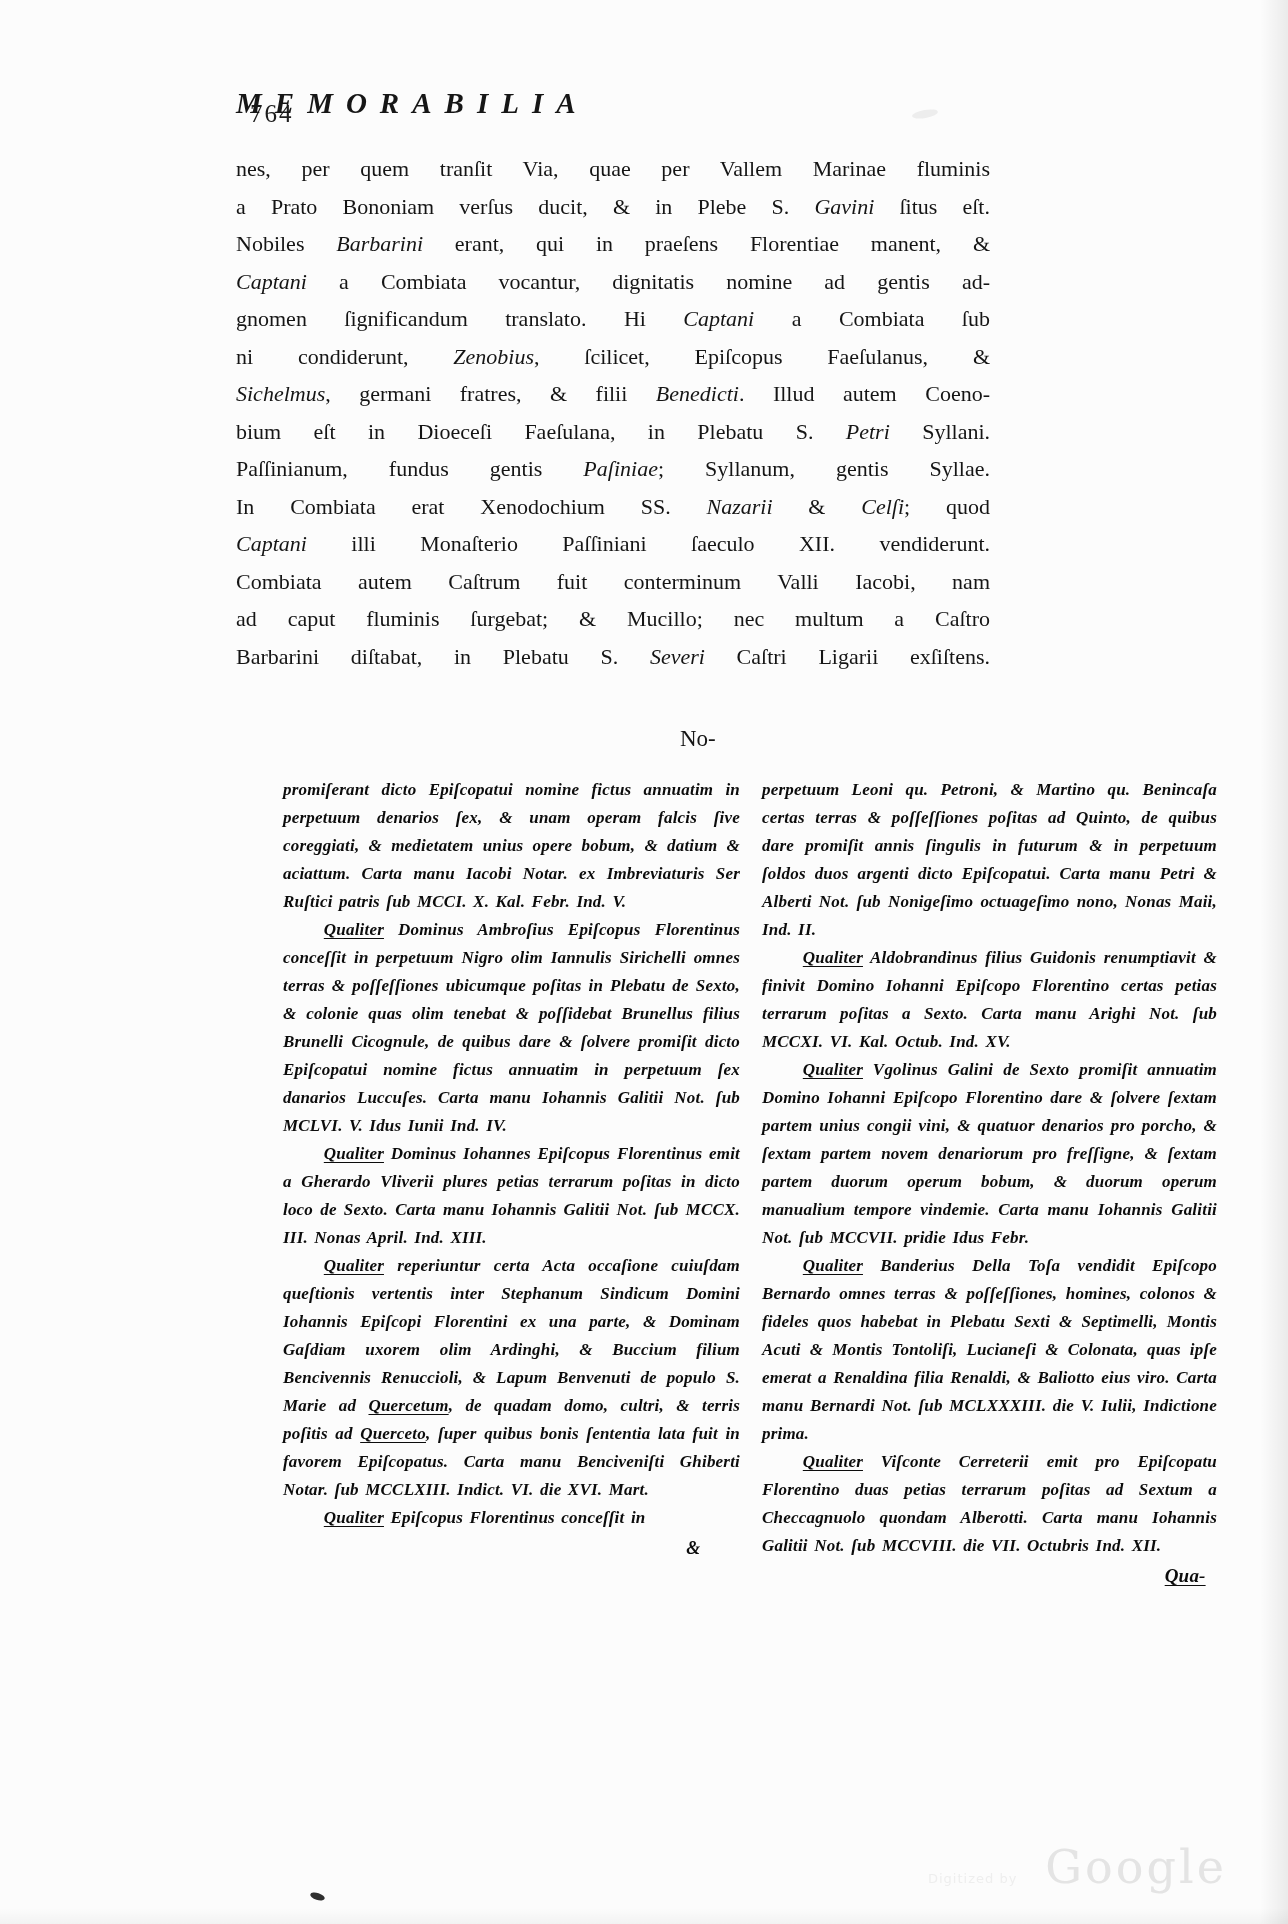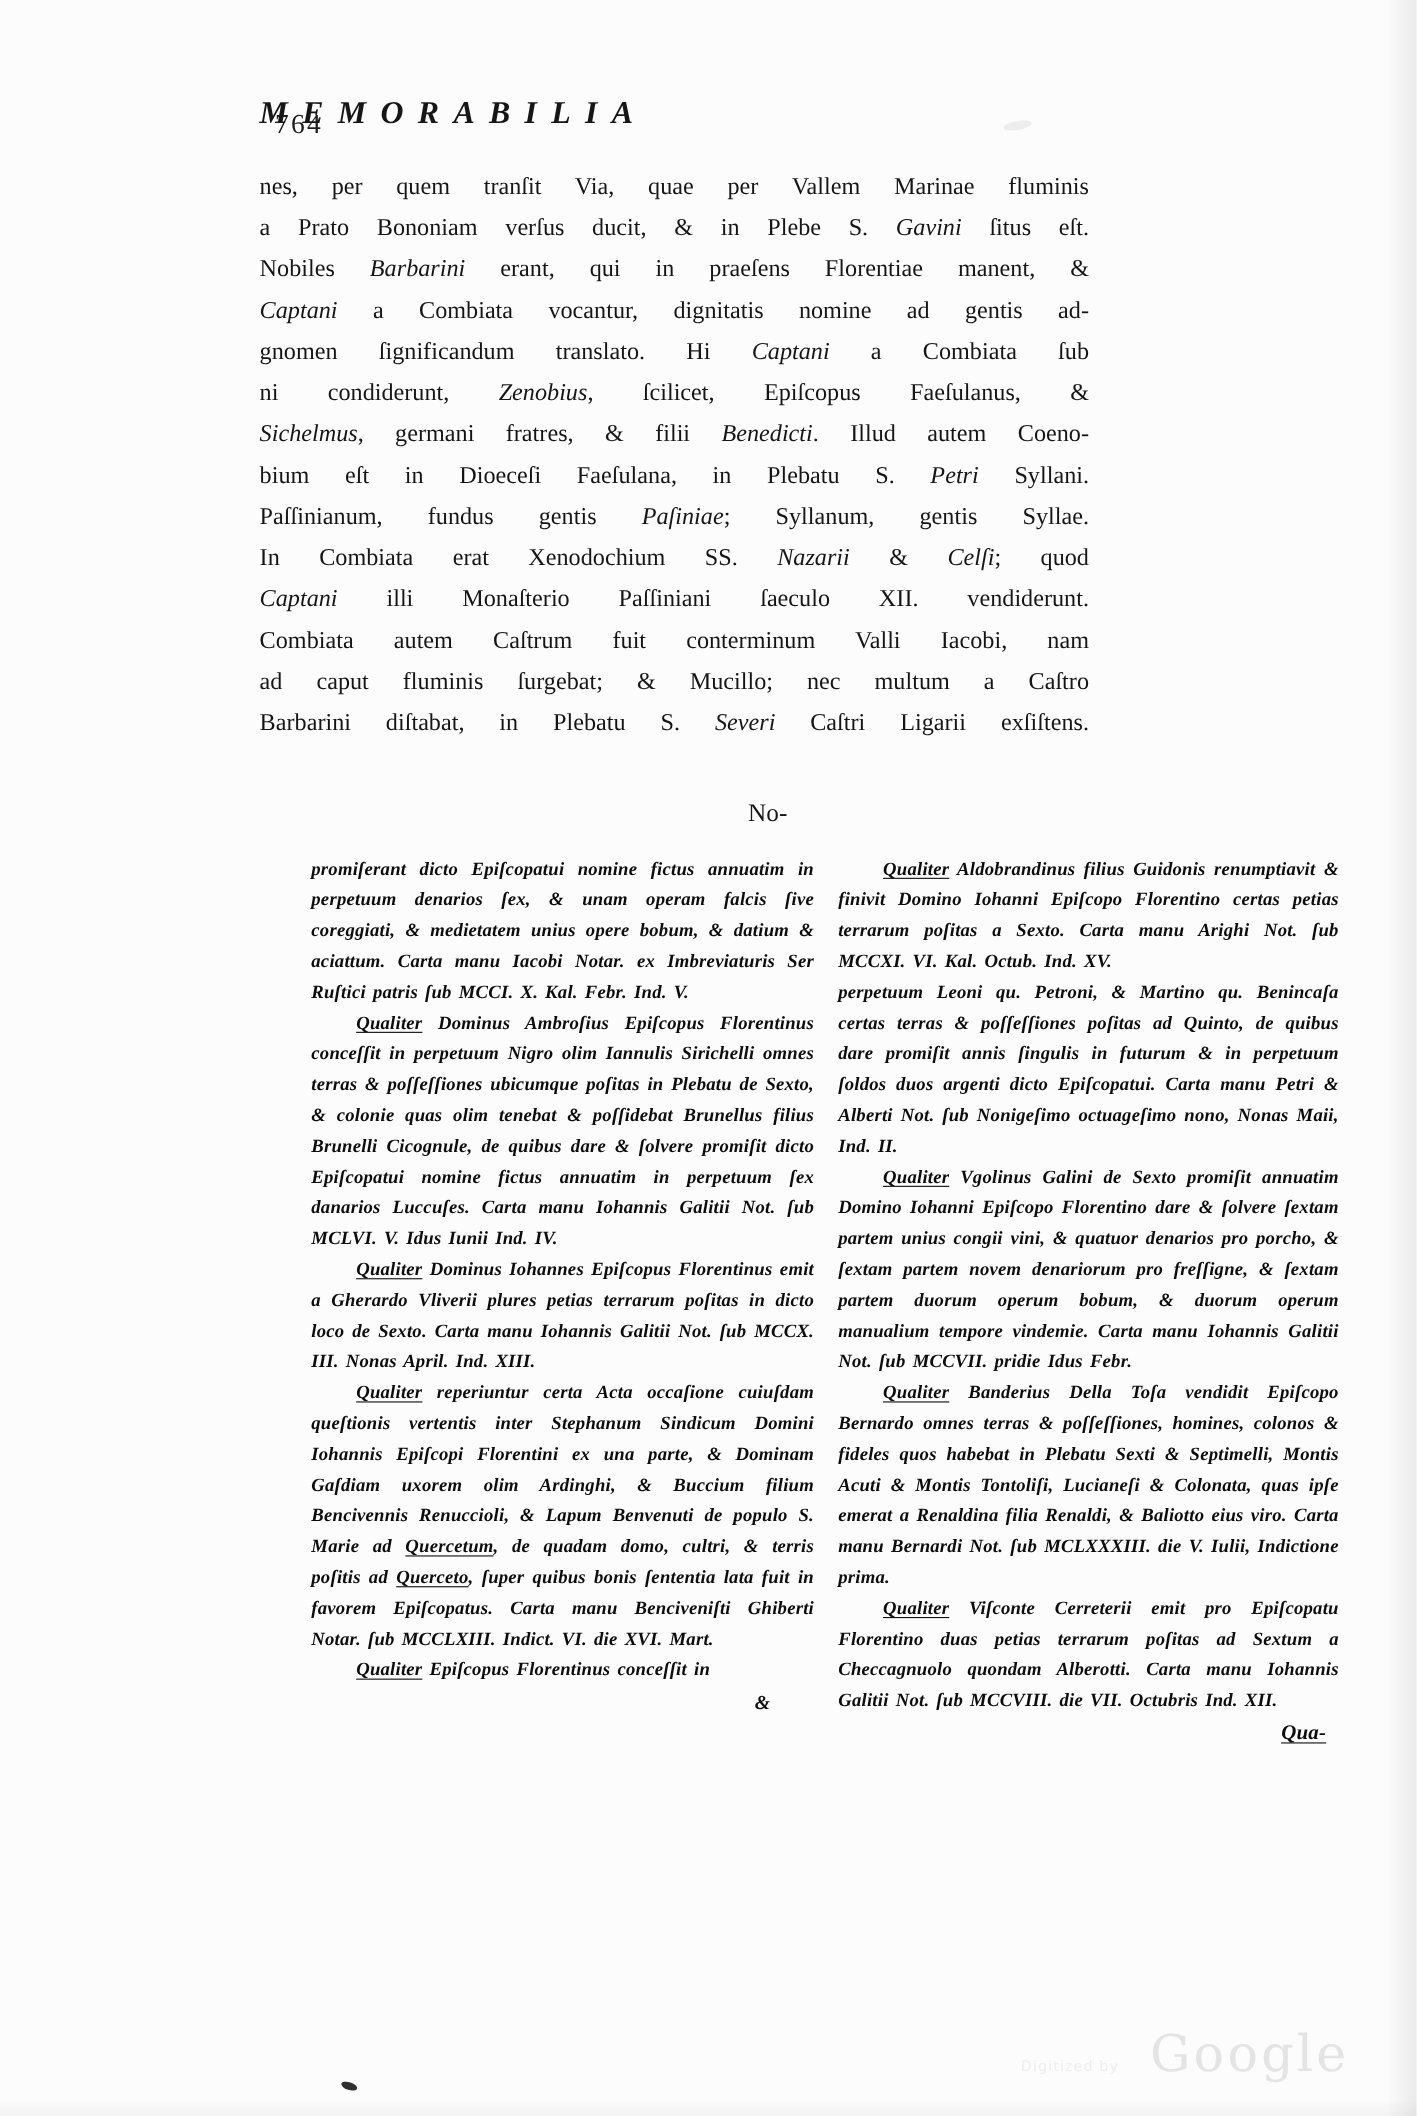--- a/index.html
+++ b/index.html
@@ -113,22 +113,22 @@
   <div class="fncol fn-left">
     <p class="fn">promiſerant dicto Epiſcopatui nomine fictus annuatim in perpetuum denarios ſex, &amp; unam operam falcis ſive coreggiati, &amp; medietatem unius opere bobum, &amp; datium &amp; aciattum. Carta manu Iacobi Notar. ex Imbreviaturis Ser Ruſtici patris ſub MCCI. X. Kal. Febr. Ind. V.</p>
     <p class="fn indent"><span class="u">Qualiter</span> Dominus Ambroſius Epiſcopus Florentinus conceſſit in perpetuum Nigro olim Iannulis Sirichelli omnes terras &amp; poſſeſſiones ubicumque poſitas in Plebatu de Sexto, &amp; colonie quas olim tenebat &amp; poſſidebat Brunellus filius Brunelli Cicognule, de quibus dare &amp; ſolvere promiſit dicto Epiſcopatui nomine fictus annuatim in perpetuum ſex danarios Luccuſes. Carta manu Iohannis Galitii Not. ſub MCLVI. V. Idus Iunii Ind. IV.</p>
     <p class="fn indent"><span class="u">Qualiter</span> Dominus Iohannes Epiſcopus Florentinus emit a Gherardo Vliverii plures petias terrarum poſitas in dicto loco de Sexto. Carta manu Iohannis Galitii Not. ſub MCCX. III. Nonas April. Ind. XIII.</p>
     <p class="fn indent"><span class="u">Qualiter</span> reperiuntur certa Acta occaſione cuiuſdam queſtionis vertentis inter Stephanum Sindicum Domini Iohannis Epiſcopi Florentini ex una parte, &amp; Dominam Gaſdiam uxorem olim Ardinghi, &amp; Buccium filium Bencivennis Renuccioli, &amp; Lapum Benvenuti de populo S. Marie ad <span class="u">Quercetum</span>, de quadam domo, cultri, &amp; terris poſitis ad <span class="u">Querceto</span>, ſuper quibus bonis ſententia lata fuit in favorem Epiſcopatus. Carta manu Benciveniſti Ghiberti Notar. ſub MCCLXIII. Indict. VI. die XVI. Mart.</p>
     <p class="fn indent"><span class="u">Qualiter</span> Epiſcopus Florentinus conceſſit in</p>
     <div class="fn-catch">&amp;</div>
   </div>
 
   <div class="fncol fn-right">
+    <p class="fn">perpetuum Leoni qu. Petroni, &amp; Martino qu. Benincaſa certas terras &amp; poſſeſſiones poſitas ad Quinto, de quibus dare promiſit annis ſingulis in futurum &amp; in perpetuum ſoldos duos argenti dicto Epiſcopatui. Carta manu Petri &amp; Alberti Not. ſub Nonigeſimo octuageſimo nono, Nonas Maii, Ind. II.</p>
     <p class="fn indent"><span class="u">Qualiter</span> Aldobrandinus filius Guidonis renumptiavit &amp; finivit Domino Iohanni Epiſcopo Florentino certas petias terrarum poſitas a Sexto. Carta manu Arighi Not. ſub MCCXI. VI. Kal. Octub. Ind. XV.</p>
-    <p class="fn">perpetuum Leoni qu. Petroni, &amp; Martino qu. Benincaſa certas terras &amp; poſſeſſiones poſitas ad Quinto, de quibus dare promiſit annis ſingulis in futurum &amp; in perpetuum ſoldos duos argenti dicto Epiſcopatui. Carta manu Petri &amp; Alberti Not. ſub Nonigeſimo octuageſimo nono, Nonas Maii, Ind. II.</p>
     <p class="fn indent"><span class="u">Qualiter</span> Vgolinus Galini de Sexto promiſit annuatim Domino Iohanni Epiſcopo Florentino dare &amp; ſolvere ſextam partem unius congii vini, &amp; quatuor denarios pro porcho, &amp; ſextam partem novem denariorum pro freſſigne, &amp; ſextam partem duorum operum bobum, &amp; duorum operum manualium tempore vindemie. Carta manu Iohannis Galitii Not. ſub MCCVII. pridie Idus Febr.</p>
     <p class="fn indent"><span class="u">Qualiter</span> Banderius Della Toſa vendidit Epiſcopo Bernardo omnes terras &amp; poſſeſſiones, homines, colonos &amp; fideles quos habebat in Plebatu Sexti &amp; Septimelli, Montis Acuti &amp; Montis Tontoliſi, Lucianeſi &amp; Colonata, quas ipſe emerat a Renaldina filia Renaldi, &amp; Baliotto eius viro. Carta manu Bernardi Not. ſub MCLXXXIII. die V. Iulii, Indictione prima.</p>
     <p class="fn indent"><span class="u">Qualiter</span> Viſconte Cerreterii emit pro Epiſcopatu Florentino duas petias terrarum poſitas ad Sextum a Checcagnuolo quondam Alberotti. Carta manu Iohannis Galitii Not. ſub MCCVIII. die VII. Octubris Ind. XII.</p>
     <div class="fn-catch qr"><span class="u">Qua-</span></div>
   </div>
 
   <div class="watermark">
     <span class="wm-prefix">Digitized by</span>
     <span class="wm-brand">Google</span>
   </div>

